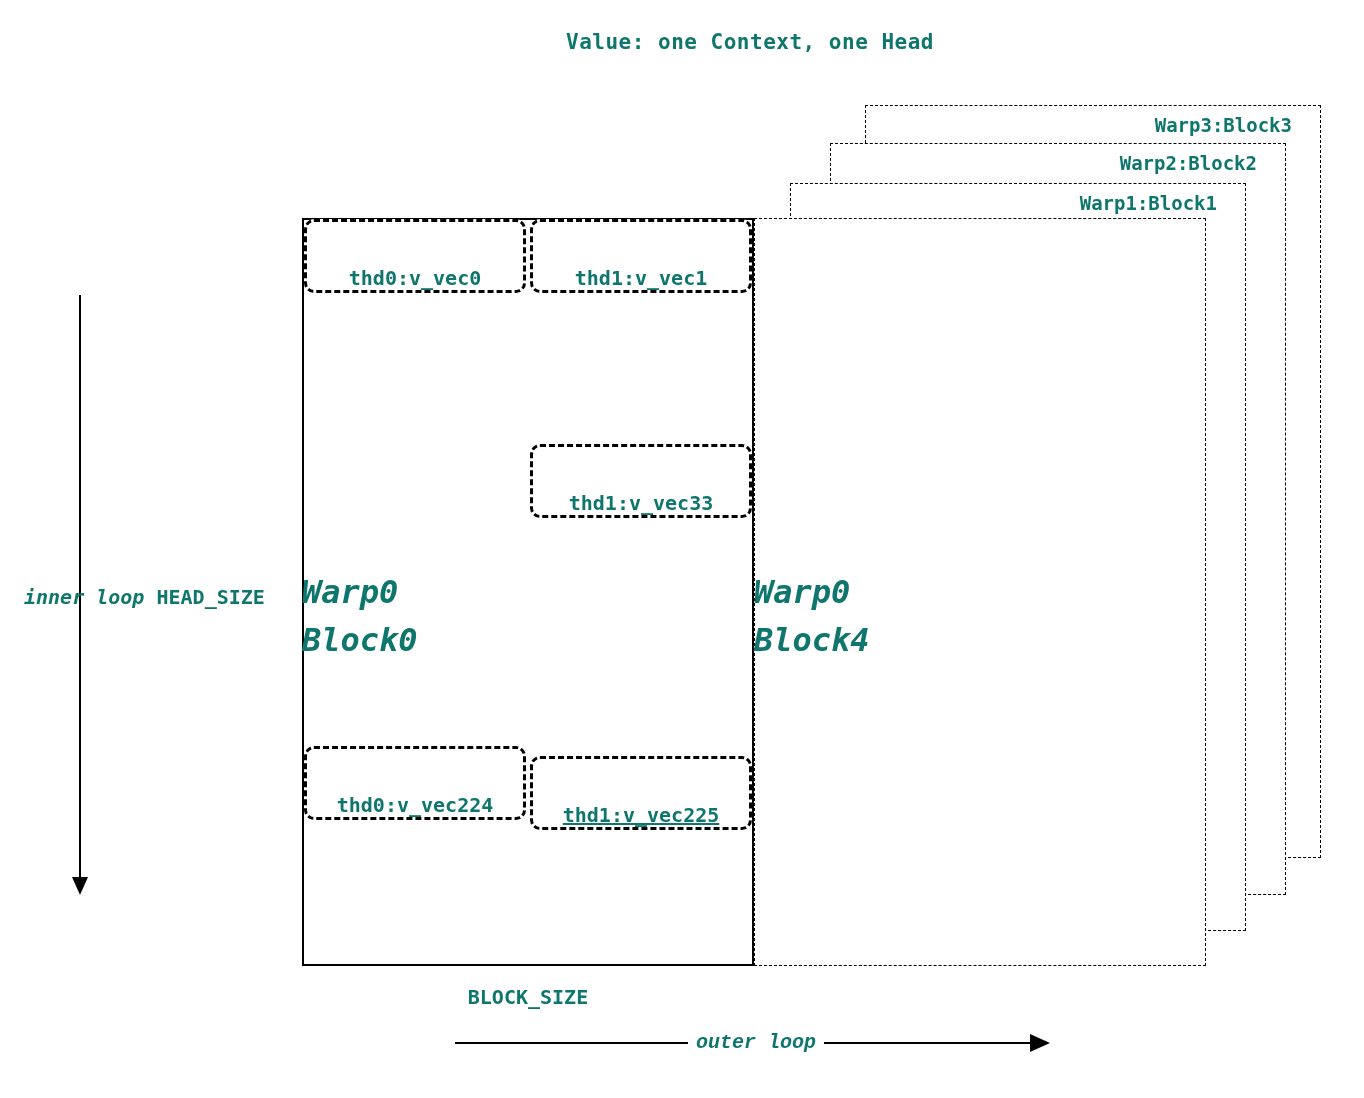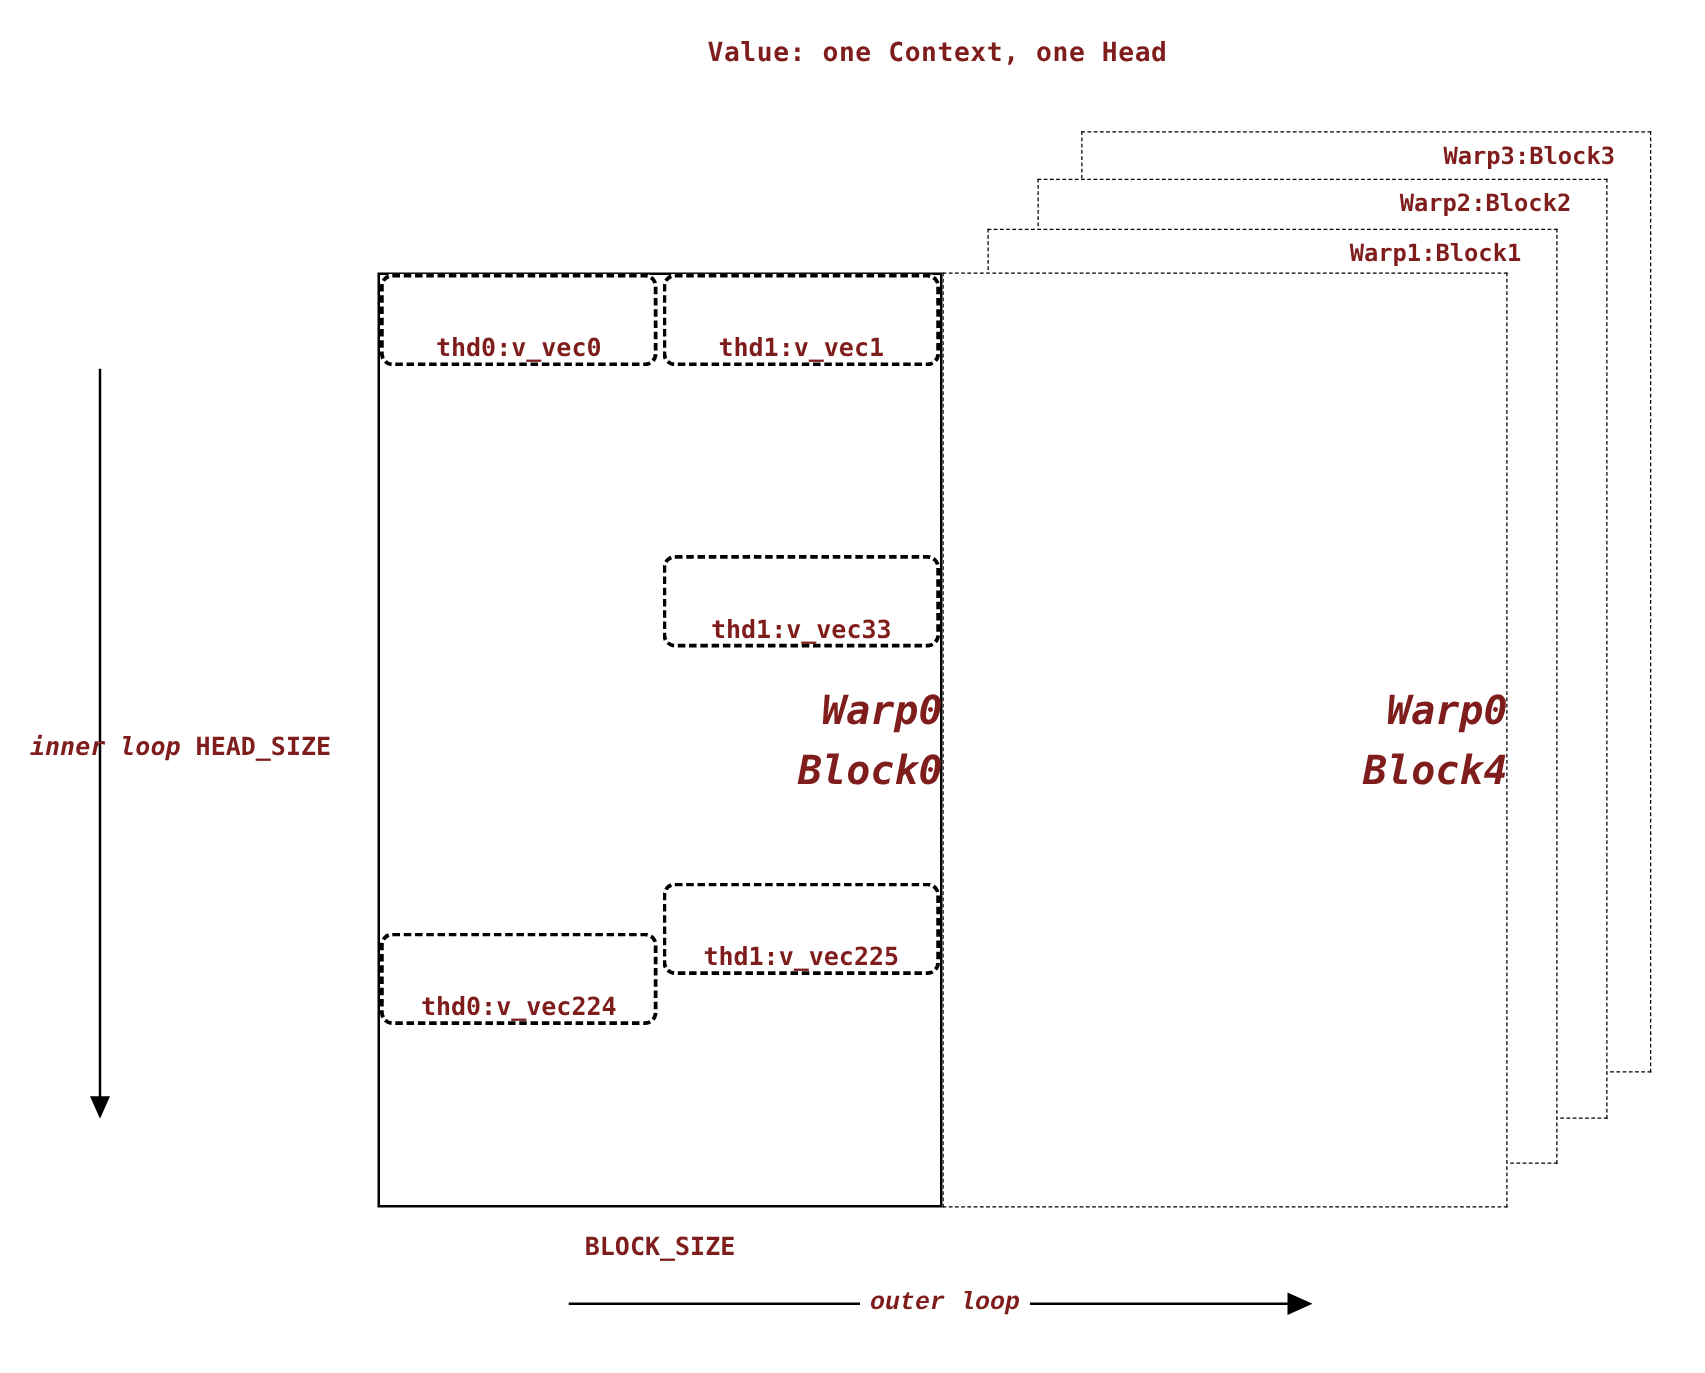--- a/index.html
+++ b/index.html
@@ -6,21 +6,21 @@
     margin: 0;
     padding: 0;
     background: #ffffff;
   }
   .diagram {
     position: relative;
     width: 1364px;
     height: 1098px;
     background: #ffffff;
     font-family: "DejaVu Sans Mono", "Liberation Mono", monospace;
-    color: #7f1d1d;
+    color: #0f766e;
     overflow: hidden;
   }
   .title {
     position: absolute;
     left: 400px;
     top: 30px;
     width: 700px;
     text-align: center;
     font-size: 21px;
     font-weight: bold;
@@ -55,25 +55,26 @@
   .block0 {
     position: absolute;
     left: 302px; top: 218px; width: 452px; height: 748px;
     border: 2px solid #000;
     background: #ffffff;
     box-sizing: border-box;
   }
   .big-label {
     position: absolute;
     width: 452px;
-    text-align: right;
+    text-align: left;
     font-size: 32px;
     font-weight: bold;
     font-style: italic;
     line-height: 48px;
+    margin-top: 24px;
   }
   .big-label-b0 { left: 302px; top: 544px; }
   .big-label-b4 { left: 754px; top: 544px; }
   
   .vec-box {
     position: absolute;
     width: 222px;
     height: 74px;
     border: 3px dashed #000;
     border-radius: 10px;
@@ -83,21 +84,21 @@
     align-items: flex-end;
     justify-content: center;
     font-size: 20px;
     font-weight: bold;
   }
   .r1l { left: 304px; top: 219px; }
   .r1r { left: 530px; top: 219px; }
   .r2l { left: 304px; top: 444px; }
   .r2r { left: 530px; top: 444px; }
   .r3l { left: 304px; top: 746px; }
-  .r3r { left: 530px; top: 706px; }
+  .r3r { left: 530px; top: 756px; text-decoration: underline; }
   
   .v-line {
     position: absolute;
     left: 79px; top: 295px;
     width: 2px; height: 584px;
     background: #000;
   }
   .v-head {
     position: absolute;
     left: 72px; top: 877px;

